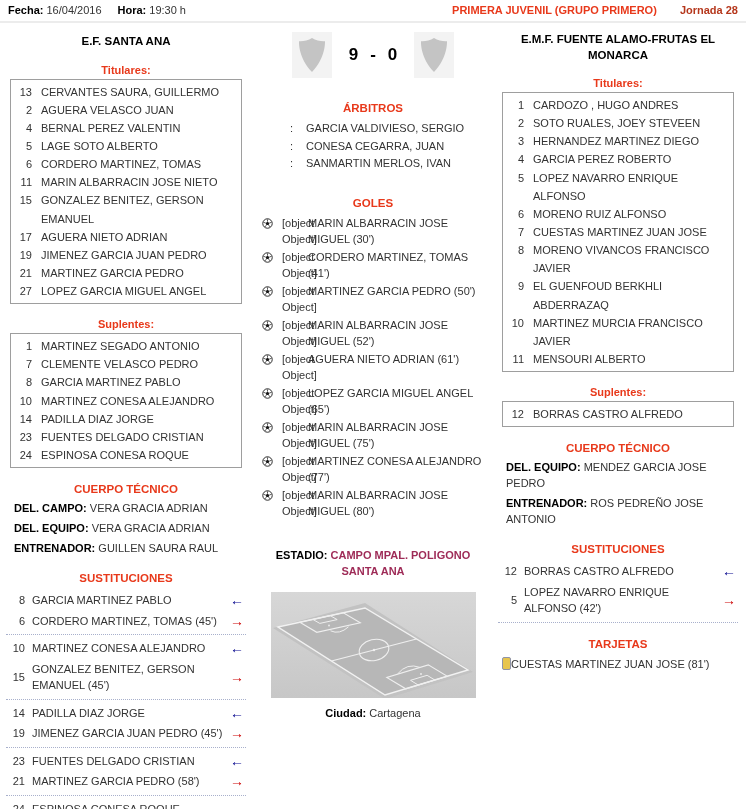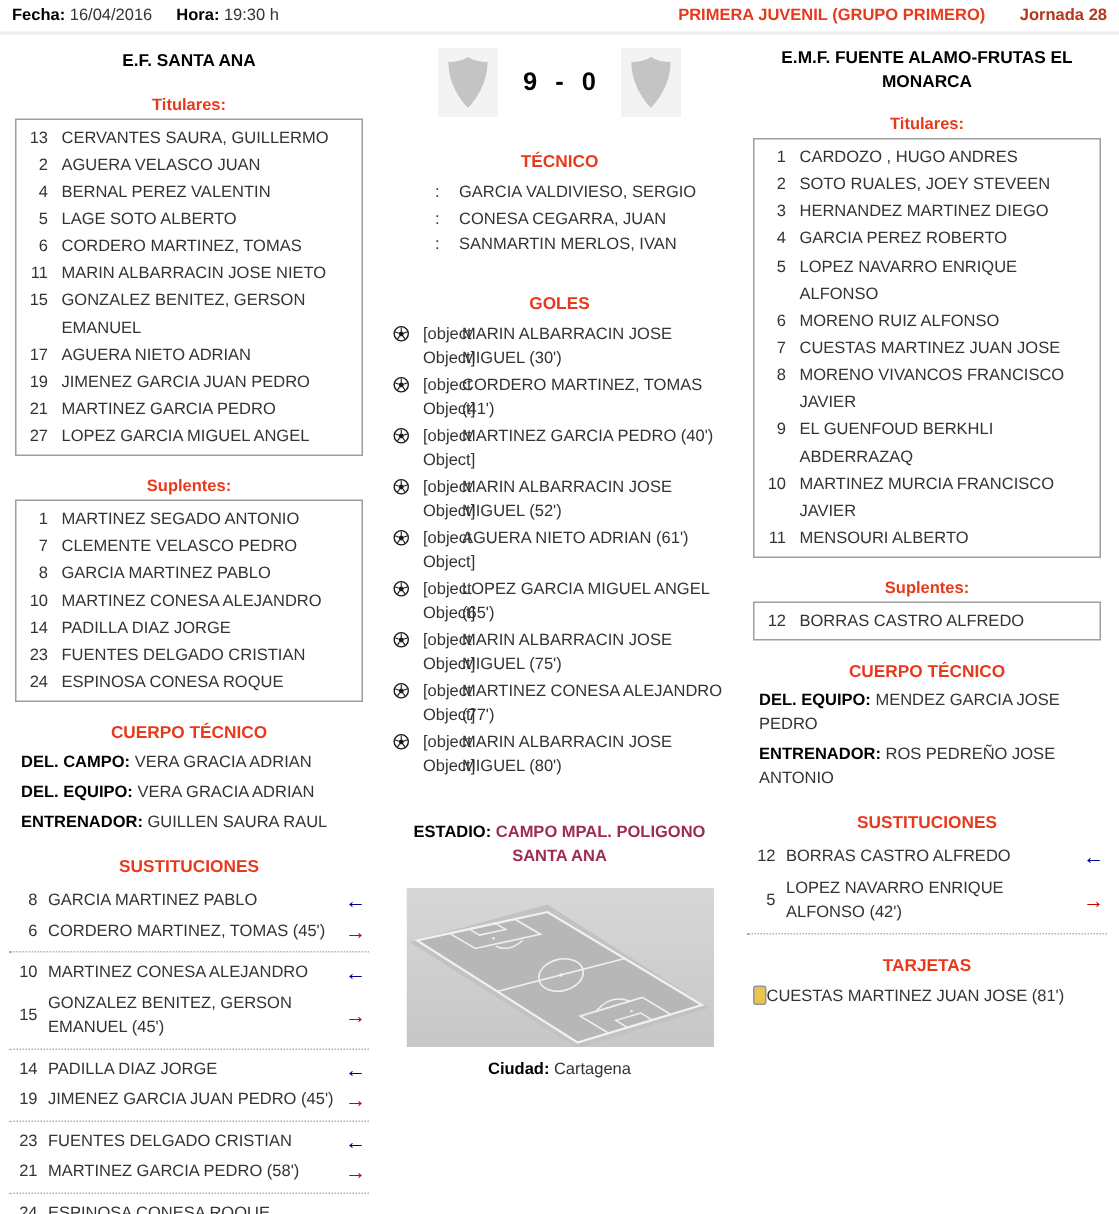--- a/index.html
+++ b/index.html
@@ -249,21 +249,21 @@
         <span>-</span>
         <span>0</span>
       </span>
       <span class="badge">
         <svg width="30" height="38" viewBox="0 0 30 36" aria-hidden="true">
           <path d="M15 1 C11 3.5 5.5 4.6 2 4.2 C2 4.2 0.8 20 15 35 C29.2 20 28 4.2 28 4.2 C24.5 4.6 19 3.5 15 1 Z" fill="#c4c4c4"></path>
         </svg>
       </span>
     </div>
 
-    <div class="sec-h" style="margin-top:24px">TÉCNICO</div>
+    <div class="sec-h" style="margin-top:24px">ÁRBITROS</div>
     <div class="refs">
       <div class="ref-row">
           <span class="ref-colon">:</span>
           <span>GARCIA VALDIVIESO, SERGIO</span>
         </div>
         <div class="ref-row">
           <span class="ref-colon">:</span>
           <span>CONESA CEGARRA, JUAN</span>
         </div>
         <div class="ref-row">
@@ -316,21 +316,21 @@
               <g stroke="#1a1a1a" stroke-width="1.6">
                 <line x1="12" y1="8" x2="12" y2="3"></line>
                 <line x1="16" y1="11" x2="20.5" y2="9.5"></line>
                 <line x1="14.5" y1="15.5" x2="17.5" y2="19.5"></line>
                 <line x1="9.5" y1="15.5" x2="6.5" y2="19.5"></line>
                 <line x1="8" y1="11" x2="3.5" y2="9.5"></line>
               </g>
             </svg>
           </span>
           <span class="goal-score">[object Object]</span>
-          <span class="goal-name">MARTINEZ GARCIA PEDRO (40')</span>
+          <span class="goal-name">MARTINEZ GARCIA PEDRO (50')</span>
         </div>
         <div class="goal-row">
           <span class="goal-ball">
             <svg width="11" height="11" viewBox="0 0 24 24" aria-hidden="true">
               <circle cx="12" cy="12" r="10.3" fill="#fff" stroke="#1a1a1a" stroke-width="2"></circle>
               <polygon points="12,8 16,11 14.5,15.5 9.5,15.5 8,11" fill="#1a1a1a"></polygon>
               <g stroke="#1a1a1a" stroke-width="1.6">
                 <line x1="12" y1="8" x2="12" y2="3"></line>
                 <line x1="16" y1="11" x2="20.5" y2="9.5"></line>
                 <line x1="14.5" y1="15.5" x2="17.5" y2="19.5"></line>

